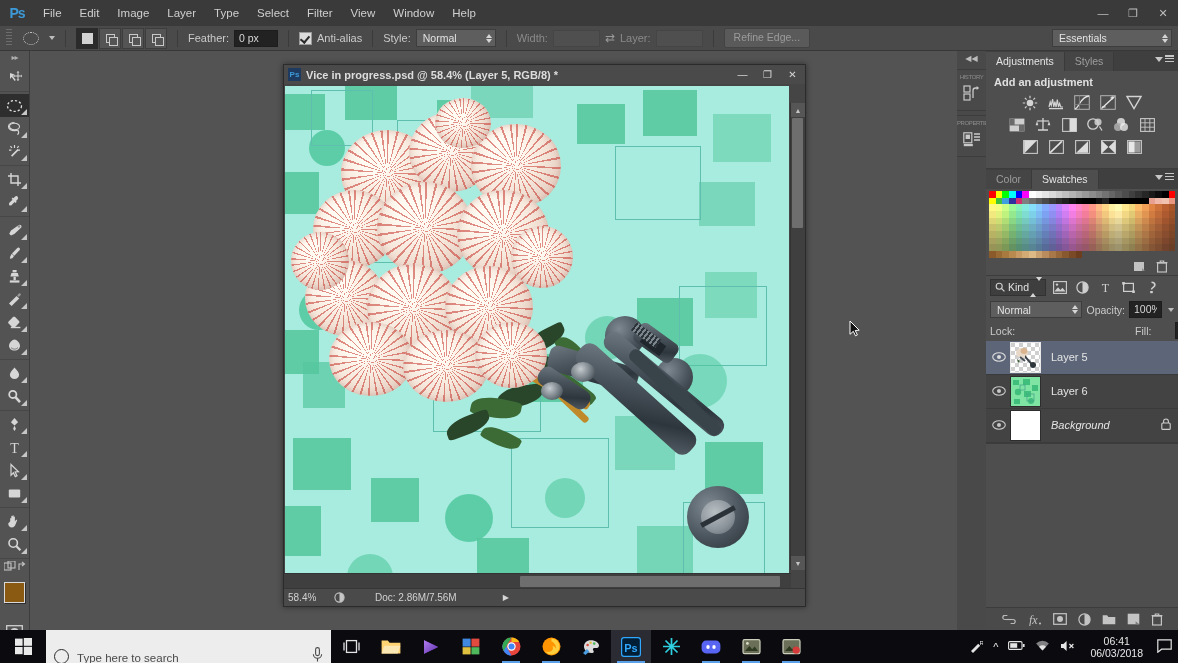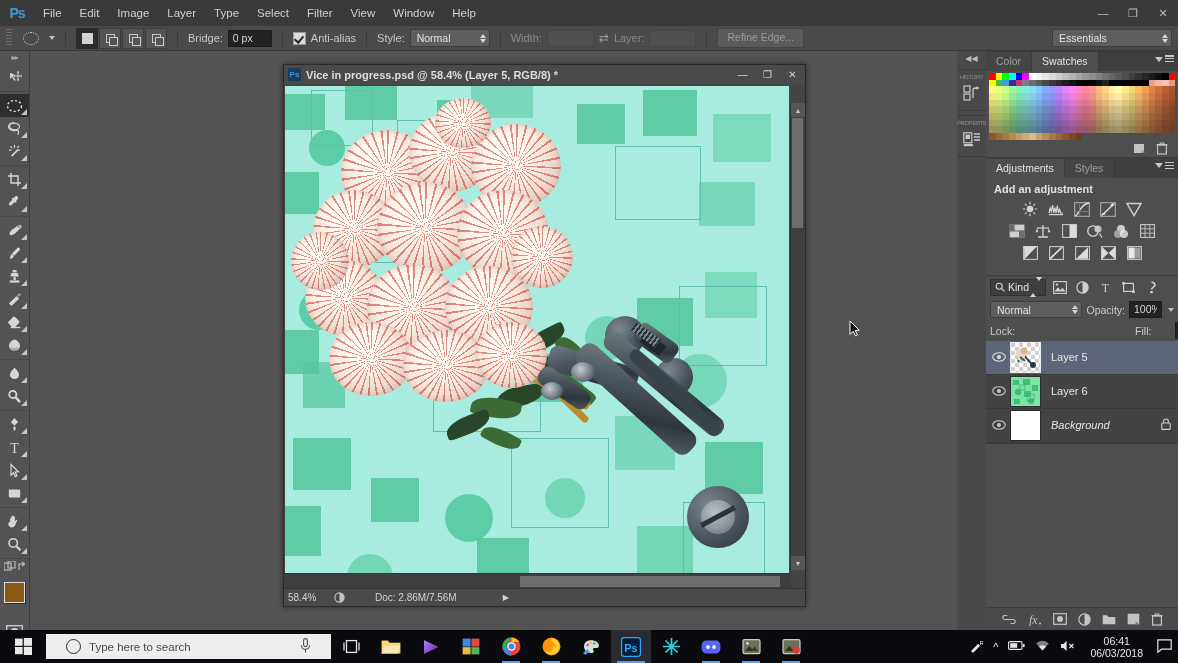--- a/index.html
+++ b/index.html
@@ -180,22 +180,22 @@
   .btab{height:20px;line-height:20px;padding:0 10px;font-size:10.5px;color:#9c9c9c;background:#454545;
         border-right:1px solid #3a3a3a;}
   .btab.act{background:#4e4e4e;color:#e6e6e6;font-weight:bold;}
   .bdots{margin-left:auto;margin-right:7px;width:9px;height:8px;
          background:repeating-linear-gradient(to bottom,#b5b5b5 0 1.5px,transparent 1.5px 3px);}
 
   
   .taskbar{position:absolute;left:0;bottom:0;width:1178px;height:33px;background:#0a0a0f;
            display:flex;align-items:center;}
   .startbtn{width:46px;height:33px;display:flex;align-items:center;justify-content:center;}
-  .searchbox{width:285px;height:25px;background:#ededed;display:flex;align-items:center;
-             padding:0 20px;box-sizing:border-box;color:#4a4a4a;font-size:11.5px;gap:8px;}
+  .searchbox{width:285px;height:34px;background:#ededed;display:flex;align-items:flex-end;
+             padding:0 8px;box-sizing:border-box;color:#4a4a4a;font-size:11.5px;gap:8px;}
   .srch-circle{width:13px;height:13px;border:1.6px solid #2c2c2c;border-radius:50%;flex:none;}
   .mic{margin-left:auto;}
   .tbicons{display:flex;align-items:center;height:33px;}
   .tbicon{width:40px;height:33px;display:flex;align-items:center;justify-content:center;position:relative;}
   .tbicon.active{background:#2b2b33;}
   .tbicon.active:after{content:"";position:absolute;left:6px;right:6px;bottom:0;height:2px;background:#5aa0e8;}
   .tbicon.run:after{content:"";position:absolute;left:11px;right:11px;bottom:0;height:2px;background:#5aa0e8;}
   .tray{margin-left:auto;display:flex;align-items:center;height:33px;gap:10px;padding-right:6px;color:#e8e8e8;}
   .clock{text-align:center;font-size:10.5px;line-height:12px;padding:0 4px;}
   .cursor{position:absolute;left:849px;top:320px;pointer-events:none;}
@@ -239,21 +239,21 @@
           <div class="sq2"></div>
         </div>
       <div class="selmode">
           <div class="sq2"></div>
         </div>
       <div class="selmode">
           <div class="sq2"></div>
         </div>
     </div>
     <div class="sep"></div>
-    <span class="lbl">Bridge:</span>
+    <span class="lbl">Feather:</span>
     <input class="ipt" style="width: 44px;" value="0 px">
     <div class="sep"></div>
     <span class="chk"></span>
     <span class="lbl">Anti-alias</span>
     <div class="sep"></div>
     <span class="lbl">Style:</span>
     <div class="dd" style="width:80px">
       <span>Normal</span>
       <span class="arrows">
           <i class="ar-up"></i>
@@ -599,20 +599,143 @@
             <rect x="0.8" y="0.8" width="8" height="10" fill="none" stroke="#c9c9c9" stroke-width="1.2"></rect>
             <rect x="2.6" y="2.6" width="4.4" height="4.4" fill="#c9c9c9"></rect>
             <path d="M11 2h6M11 5h6M11 8h6" stroke="#c9c9c9" stroke-width="1.3"></path>
             <rect x="0.8" y="12" width="9" height="2.2" fill="#c9c9c9"></rect>
           </svg>
       </div>
     </div>
   </div>
 
   <div class="rightcol">
+
+    <div class="panel">
+      <div class="ptabs">
+        <div class="ptab act">Adjustments</div>
+        <div class="ptab">Styles</div>
+        <div class="pmenu">
+            <i class="tri"></i>
+            <i class="bars"></i>
+          </div>
+      </div>
+      <div class="adj-body">
+        <div class="adj-title">Add an adjustment</div>
+        <div class="adjrow">
+          <div class="adjicon">
+            <svg width="16" height="16" viewBox="0 0 16 16">
+                <circle cx="8" cy="8" r="3.3" fill="#d3d3d3"></circle>
+                <path d="M8 .8v2.4M8 12.8v2.4M.8 8h2.4M12.8 8h2.4M2.9 2.9l1.7 1.7M11.4 11.4l1.7 1.7M13.1 2.9l-1.7 1.7M4.6 11.4l-1.7 1.7" stroke="#d3d3d3" stroke-width="1.2"></path>
+              </svg>
+          </div>
+          <div class="adjicon">
+            <svg width="16" height="14" viewBox="0 0 16 14">
+                <path d="M1 11l1.2-5 1.1 3.4L4.6 3l1.2 8 1.1-5.4L8.1 11l1.2-7.4 1.2 7.4 1.1-3.6 1.2 3.6L15 11" fill="none" stroke="#d3d3d3" stroke-width="1.2"></path>
+                <path d="M1 12.6h14" stroke="#d3d3d3" stroke-width="1.3"></path>
+              </svg>
+          </div>
+          <div class="adjicon">
+            <svg width="16" height="15" viewBox="0 0 16 15">
+                <rect x="0.7" y="0.7" width="14.6" height="13.6" fill="none" stroke="#b3b3b3" stroke-width="1"></rect>
+                <path d="M1 14C5 13 6 2 15 1" fill="none" stroke="#e6e6e6" stroke-width="1.3"></path>
+                <path d="M5.5 0.7v13.6M0.7 9.5h14.6" stroke="#808080" stroke-width=".8"></path>
+              </svg>
+          </div>
+          <div class="adjicon">
+            <svg width="16" height="15" viewBox="0 0 16 15">
+                <rect x="0.7" y="0.7" width="14.6" height="13.6" fill="none" stroke="#b3b3b3" stroke-width="1"></rect>
+                <path d="M1.5 13.5L14.5 1.5" stroke="#e6e6e6" stroke-width="1.3"></path>
+                <path d="M10.5 2.8h3.3M12.2 1.2v3.2M2.2 11.8h3.3" stroke="#e6e6e6" stroke-width="1.2"></path>
+              </svg>
+          </div>
+          <div class="adjicon">
+            <svg width="16" height="15" viewBox="0 0 16 15">
+                <path d="M1 1.5h14L8 13.5z" fill="none" stroke="#d3d3d3" stroke-width="1.4"></path>
+              </svg>
+          </div>
+        </div>
+        <div class="adjrow">
+          <div class="adjicon">
+            <svg width="16" height="14" viewBox="0 0 16 14">
+                <rect x="0.6" y="0.6" width="14.8" height="12.8" fill="#cfcfcf"></rect>
+                <rect x="0.6" y="0.6" width="5" height="6.4" fill="#6b6b6b"></rect>
+                <rect x="10" y="6.8" width="5.4" height="6.6" fill="#6b6b6b"></rect>
+                <path d="M0.6 7h14.8" stroke="#6b6b6b" stroke-width="1"></path>
+              </svg>
+          </div>
+          <div class="adjicon">
+            <svg width="16" height="15" viewBox="0 0 16 15">
+                <path d="M8 1v12M3 13h10" stroke="#d3d3d3" stroke-width="1.3"></path>
+                <path d="M2 4h12" stroke="#d3d3d3" stroke-width="1.2"></path>
+                <path d="M2 4L.6 8.2h2.8zM14 4l1.4 4.2h-2.8z" fill="#d3d3d3"></path>
+              </svg>
+          </div>
+          <div class="adjicon">
+            <svg width="15" height="14" viewBox="0 0 15 14">
+                <rect x="0.6" y="0.6" width="13.8" height="12.8" fill="none" stroke="#c7c7c7" stroke-width="1.1"></rect>
+                <rect x="7.5" y="0.6" width="6.9" height="12.8" fill="#dcdcdc"></rect>
+              </svg>
+          </div>
+          <div class="adjicon">
+            <svg width="16" height="15" viewBox="0 0 16 15">
+                <circle cx="6" cy="7" r="5.2" fill="none" stroke="#d3d3d3" stroke-width="1.3"></circle>
+                <circle cx="11" cy="5" r="3.6" fill="#d3d3d3" opacity=".85"></circle>
+                <path d="M12.5 9.5l2.5 4" stroke="#d3d3d3" stroke-width="1.3"></path>
+              </svg>
+          </div>
+          <div class="adjicon">
+            <svg width="16" height="15" viewBox="0 0 16 15">
+                <circle cx="8" cy="5" r="4" fill="#d3d3d3" opacity=".95"></circle>
+                <circle cx="5" cy="10" r="4" fill="#aaa" opacity=".9"></circle>
+                <circle cx="11" cy="10" r="4" fill="#f0f0f0" opacity=".75"></circle>
+              </svg>
+          </div>
+          <div class="adjicon">
+            <svg width="15" height="14" viewBox="0 0 15 14">
+                <rect x="0.6" y="0.6" width="13.8" height="12.8" fill="none" stroke="#c7c7c7" stroke-width="1.1"></rect>
+                <path d="M5 0.6v12.8M9.8 0.6v12.8M0.6 4.8h13.8M0.6 9.2h13.8" stroke="#c7c7c7" stroke-width=".9"></path>
+              </svg>
+          </div>
+        </div>
+        <div class="adjrow">
+          <div class="adjicon">
+            <svg width="15" height="14" viewBox="0 0 15 14">
+                <rect x="0.6" y="0.6" width="13.8" height="12.8" fill="none" stroke="#c7c7c7" stroke-width="1.1"></rect>
+                <path d="M1.2 13.4L13.8 0.6h-12.6z" fill="#dcdcdc"></path>
+              </svg>
+          </div>
+          <div class="adjicon">
+            <svg width="15" height="14" viewBox="0 0 15 14">
+                <rect x="0.6" y="0.6" width="13.8" height="12.8" fill="none" stroke="#c7c7c7" stroke-width="1.1"></rect>
+                <path d="M1.2 12.6L12.8 1.4" stroke="#e4e4e4" stroke-width="1.6"></path>
+              </svg>
+          </div>
+          <div class="adjicon">
+            <svg width="15" height="14" viewBox="0 0 15 14">
+                <rect x="0.6" y="0.6" width="13.8" height="12.8" fill="none" stroke="#c7c7c7" stroke-width="1.1"></rect>
+                <path d="M1.2 12.8L13 1.2v11.6z" fill="#dcdcdc"></path>
+              </svg>
+          </div>
+          <div class="adjicon">
+            <svg width="15" height="14" viewBox="0 0 15 14">
+                <rect x="0.6" y="0.6" width="13.8" height="12.8" fill="none" stroke="#c7c7c7" stroke-width="1.1"></rect>
+                <path d="M0.6 0.6l6.8 6.4L0.6 13.4zM14.4 0.6L7.6 7l6.8 6.4z" fill="#dcdcdc"></path>
+              </svg>
+          </div>
+          <div class="adjicon">
+            <svg width="15" height="14" viewBox="0 0 15 14">
+                <rect x="0.6" y="0.6" width="13.8" height="12.8" fill="none" stroke="#c7c7c7" stroke-width="1.1"></rect>
+                <rect x="1.6" y="1.6" width="11.8" height="10.8" fill="#9d9d9d"></rect>
+                <rect x="1.6" y="1.6" width="5.9" height="10.8" fill="#e8e8e8"></rect>
+              </svg>
+          </div>
+        </div>
+      </div>
+    </div>
 
     <div class="panel">
       <div class="ptabs">
         <div class="ptab">Color</div>
         <div class="ptab act">Swatches</div>
         <div class="pmenu">
             <i class="tri"></i>
             <i class="bars"></i>
           </div>
       </div>
@@ -890,143 +1013,20 @@
             <path d="M9 8l3 3H9z" fill="#8a8a8a"></path>
           </svg>
         <svg width="12" height="13" viewBox="0 0 12 13">
             <rect x="1.6" y="3" width="8.8" height="9" fill="none" stroke="#c2c2c2" stroke-width="1.2"></rect>
             <path d="M0.6 2.6h10.8M4.3 1h3.4v1.6H4.3z" fill="none" stroke="#c2c2c2" stroke-width="1.2"></path>
           </svg>
       </div>
     </div>
 
     <div class="panel">
-      <div class="ptabs">
-        <div class="ptab act">Adjustments</div>
-        <div class="ptab">Styles</div>
-        <div class="pmenu">
-            <i class="tri"></i>
-            <i class="bars"></i>
-          </div>
-      </div>
-      <div class="adj-body">
-        <div class="adj-title">Add an adjustment</div>
-        <div class="adjrow">
-          <div class="adjicon">
-            <svg width="16" height="16" viewBox="0 0 16 16">
-                <circle cx="8" cy="8" r="3.3" fill="#d3d3d3"></circle>
-                <path d="M8 .8v2.4M8 12.8v2.4M.8 8h2.4M12.8 8h2.4M2.9 2.9l1.7 1.7M11.4 11.4l1.7 1.7M13.1 2.9l-1.7 1.7M4.6 11.4l-1.7 1.7" stroke="#d3d3d3" stroke-width="1.2"></path>
-              </svg>
-          </div>
-          <div class="adjicon">
-            <svg width="16" height="14" viewBox="0 0 16 14">
-                <path d="M1 11l1.2-5 1.1 3.4L4.6 3l1.2 8 1.1-5.4L8.1 11l1.2-7.4 1.2 7.4 1.1-3.6 1.2 3.6L15 11" fill="none" stroke="#d3d3d3" stroke-width="1.2"></path>
-                <path d="M1 12.6h14" stroke="#d3d3d3" stroke-width="1.3"></path>
-              </svg>
-          </div>
-          <div class="adjicon">
-            <svg width="16" height="15" viewBox="0 0 16 15">
-                <rect x="0.7" y="0.7" width="14.6" height="13.6" fill="none" stroke="#b3b3b3" stroke-width="1"></rect>
-                <path d="M1 14C5 13 6 2 15 1" fill="none" stroke="#e6e6e6" stroke-width="1.3"></path>
-                <path d="M5.5 0.7v13.6M0.7 9.5h14.6" stroke="#808080" stroke-width=".8"></path>
-              </svg>
-          </div>
-          <div class="adjicon">
-            <svg width="16" height="15" viewBox="0 0 16 15">
-                <rect x="0.7" y="0.7" width="14.6" height="13.6" fill="none" stroke="#b3b3b3" stroke-width="1"></rect>
-                <path d="M1.5 13.5L14.5 1.5" stroke="#e6e6e6" stroke-width="1.3"></path>
-                <path d="M10.5 2.8h3.3M12.2 1.2v3.2M2.2 11.8h3.3" stroke="#e6e6e6" stroke-width="1.2"></path>
-              </svg>
-          </div>
-          <div class="adjicon">
-            <svg width="16" height="15" viewBox="0 0 16 15">
-                <path d="M1 1.5h14L8 13.5z" fill="none" stroke="#d3d3d3" stroke-width="1.4"></path>
-              </svg>
-          </div>
-        </div>
-        <div class="adjrow">
-          <div class="adjicon">
-            <svg width="16" height="14" viewBox="0 0 16 14">
-                <rect x="0.6" y="0.6" width="14.8" height="12.8" fill="#cfcfcf"></rect>
-                <rect x="0.6" y="0.6" width="5" height="6.4" fill="#6b6b6b"></rect>
-                <rect x="10" y="6.8" width="5.4" height="6.6" fill="#6b6b6b"></rect>
-                <path d="M0.6 7h14.8" stroke="#6b6b6b" stroke-width="1"></path>
-              </svg>
-          </div>
-          <div class="adjicon">
-            <svg width="16" height="15" viewBox="0 0 16 15">
-                <path d="M8 1v12M3 13h10" stroke="#d3d3d3" stroke-width="1.3"></path>
-                <path d="M2 4h12" stroke="#d3d3d3" stroke-width="1.2"></path>
-                <path d="M2 4L.6 8.2h2.8zM14 4l1.4 4.2h-2.8z" fill="#d3d3d3"></path>
-              </svg>
-          </div>
-          <div class="adjicon">
-            <svg width="15" height="14" viewBox="0 0 15 14">
-                <rect x="0.6" y="0.6" width="13.8" height="12.8" fill="none" stroke="#c7c7c7" stroke-width="1.1"></rect>
-                <rect x="7.5" y="0.6" width="6.9" height="12.8" fill="#dcdcdc"></rect>
-              </svg>
-          </div>
-          <div class="adjicon">
-            <svg width="16" height="15" viewBox="0 0 16 15">
-                <circle cx="6" cy="7" r="5.2" fill="none" stroke="#d3d3d3" stroke-width="1.3"></circle>
-                <circle cx="11" cy="5" r="3.6" fill="#d3d3d3" opacity=".85"></circle>
-                <path d="M12.5 9.5l2.5 4" stroke="#d3d3d3" stroke-width="1.3"></path>
-              </svg>
-          </div>
-          <div class="adjicon">
-            <svg width="16" height="15" viewBox="0 0 16 15">
-                <circle cx="8" cy="5" r="4" fill="#d3d3d3" opacity=".95"></circle>
-                <circle cx="5" cy="10" r="4" fill="#aaa" opacity=".9"></circle>
-                <circle cx="11" cy="10" r="4" fill="#f0f0f0" opacity=".75"></circle>
-              </svg>
-          </div>
-          <div class="adjicon">
-            <svg width="15" height="14" viewBox="0 0 15 14">
-                <rect x="0.6" y="0.6" width="13.8" height="12.8" fill="none" stroke="#c7c7c7" stroke-width="1.1"></rect>
-                <path d="M5 0.6v12.8M9.8 0.6v12.8M0.6 4.8h13.8M0.6 9.2h13.8" stroke="#c7c7c7" stroke-width=".9"></path>
-              </svg>
-          </div>
-        </div>
-        <div class="adjrow">
-          <div class="adjicon">
-            <svg width="15" height="14" viewBox="0 0 15 14">
-                <rect x="0.6" y="0.6" width="13.8" height="12.8" fill="none" stroke="#c7c7c7" stroke-width="1.1"></rect>
-                <path d="M1.2 13.4L13.8 0.6h-12.6z" fill="#dcdcdc"></path>
-              </svg>
-          </div>
-          <div class="adjicon">
-            <svg width="15" height="14" viewBox="0 0 15 14">
-                <rect x="0.6" y="0.6" width="13.8" height="12.8" fill="none" stroke="#c7c7c7" stroke-width="1.1"></rect>
-                <path d="M1.2 12.6L12.8 1.4" stroke="#e4e4e4" stroke-width="1.6"></path>
-              </svg>
-          </div>
-          <div class="adjicon">
-            <svg width="15" height="14" viewBox="0 0 15 14">
-                <rect x="0.6" y="0.6" width="13.8" height="12.8" fill="none" stroke="#c7c7c7" stroke-width="1.1"></rect>
-                <path d="M1.2 12.8L13 1.2v11.6z" fill="#dcdcdc"></path>
-              </svg>
-          </div>
-          <div class="adjicon">
-            <svg width="15" height="14" viewBox="0 0 15 14">
-                <rect x="0.6" y="0.6" width="13.8" height="12.8" fill="none" stroke="#c7c7c7" stroke-width="1.1"></rect>
-                <path d="M0.6 0.6l6.8 6.4L0.6 13.4zM14.4 0.6L7.6 7l6.8 6.4z" fill="#dcdcdc"></path>
-              </svg>
-          </div>
-          <div class="adjicon">
-            <svg width="15" height="14" viewBox="0 0 15 14">
-                <rect x="0.6" y="0.6" width="13.8" height="12.8" fill="none" stroke="#c7c7c7" stroke-width="1.1"></rect>
-                <rect x="1.6" y="1.6" width="11.8" height="10.8" fill="#9d9d9d"></rect>
-                <rect x="1.6" y="1.6" width="5.9" height="10.8" fill="#e8e8e8"></rect>
-              </svg>
-          </div>
-        </div>
-      </div>
-    </div>
-
-    <div class="panel">
 
       <div class="lay-filter">
         <div class="kinddd">
           <svg width="10" height="10" viewBox="0 0 10 10">
               <circle cx="4.2" cy="4.2" r="3" fill="none" stroke="#cfcfcf" stroke-width="1.1"></circle>
               <path d="M6.4 6.4l3 3" stroke="#cfcfcf" stroke-width="1.3"></path>
             </svg>
           <span style="margin-left:3px;font-size:10.5px;color:#e0e0e0">Kind</span>
           <span class="arrows" style="margin-left:auto"><i class="ar-up"></i><i class="ar-dn"></i></span>
         </div>

